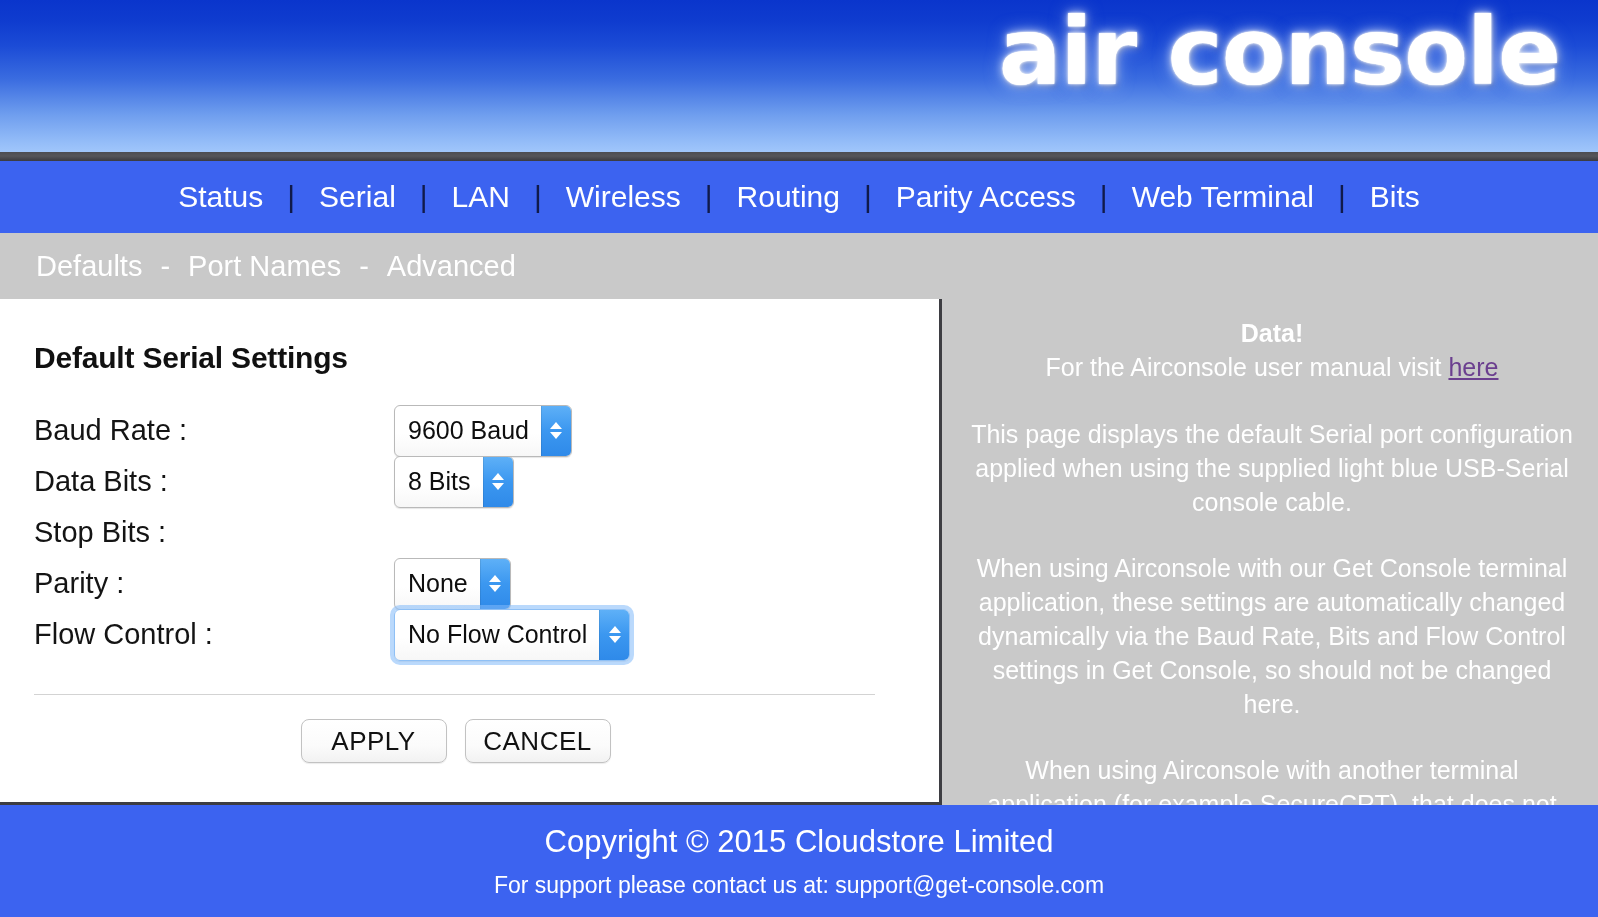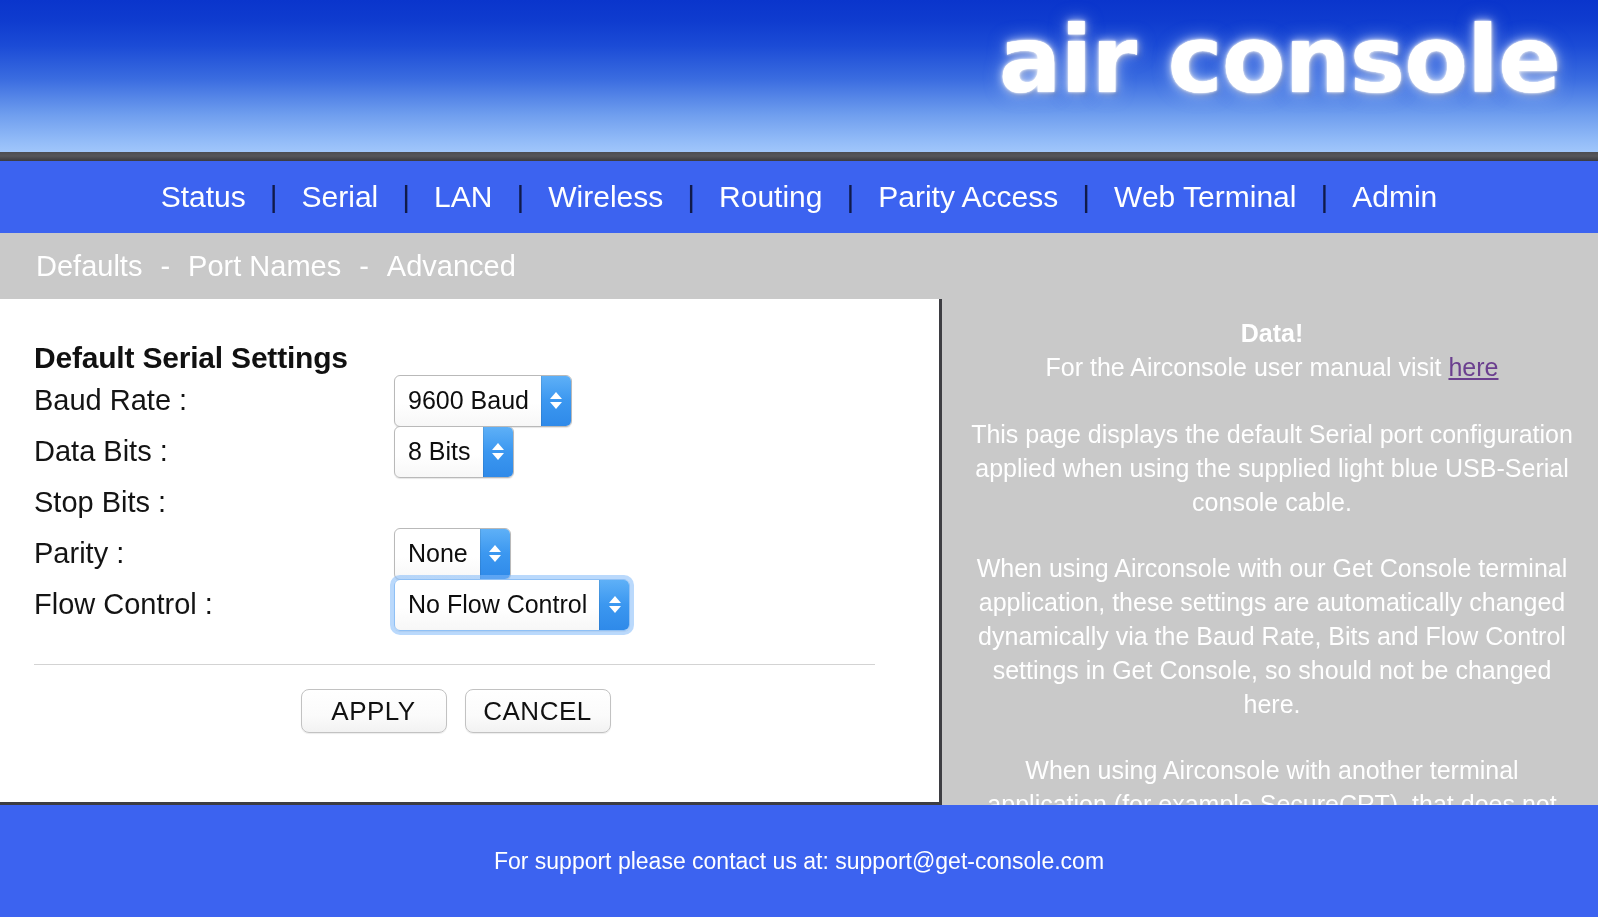--- a/index.html
+++ b/index.html
@@ -32,21 +32,21 @@
         #3a6ce0 52%,
         #6e9dee 75%,
         #93bcf8 93%,
         #a0c6fb 100%);
     overflow: hidden;
   }
 
   .logo-wrap {
     position: absolute;
     right: 38px;
-    top: 14px;
+    top: 6px;
     line-height: 1;
   }
 
   .logo-text {
     font-family: "DejaVu Sans", sans-serif;
     font-weight: bold;
     font-size: 93px;
     letter-spacing: -1px;
     color: #ffffff;
     text-shadow:
@@ -135,20 +135,21 @@
     border-right: 3px solid #3d3d42;
     border-bottom: 3px solid #3d3d42;
     padding: 42px 32px 0 34px;
     position: relative;
   }
 
   .panel-title {
     font-size: 30px;
     font-weight: bold;
     color: #111111;
+    margin-bottom: 30px;
     letter-spacing: -0.2px;
   }
 
   .form-rows { }
 
   .form-row {
     display: flex;
     align-items: center;
     height: 51px;
   }
@@ -310,21 +311,21 @@
       <a class="nav-item">LAN</a>
       <span class="nav-sep">|</span>
       <a class="nav-item">Wireless</a>
       <span class="nav-sep">|</span>
       <a class="nav-item">Routing</a>
       <span class="nav-sep">|</span>
       <a class="nav-item">Parity Access</a>
       <span class="nav-sep">|</span>
       <a class="nav-item">Web Terminal</a>
       <span class="nav-sep">|</span>
-      <a class="nav-item">Admin</a>
+      <a class="nav-item">Bits</a>
     </nav>
 
   <div class="sub-nav" id="sub-nav">
       <a class="subnav-item">Defaults</a>
       <span class="subnav-sep">-</span>
       <a class="subnav-item">Port Names</a>
       <span class="subnav-sep">-</span>
       <a class="subnav-item">Advanced</a>
     </div>
 
@@ -395,16 +396,17 @@
       <div id="help-paragraphs">
           <div class="help-para">This page displays the default Serial port configuration applied when using the supplied light blue USB-Serial console cable.</div>
           <div class="help-para">When using Airconsole with our Get Console terminal application, these settings are automatically changed dynamically via the Baud Rate, Bits and Flow Control settings in Get Console, so should not be changed here.</div>
           <div class="help-para">When using Airconsole with another terminal application (for example SecureCRT), that does not comply with RFC2217 Network extensions, the serial port settings can be adjusted on this page and then applied with the APPLY button.</div>
         </div>
     </aside>
 
   </div>
 
   <footer class="footer">
+    <div class="footer-copy">Copyright © 2015 Cloudstore Limited</div>
     <div class="footer-support">For support please contact us at: support@get-console.com</div>
   </footer>
 
 </div>
 
 </body></html>

